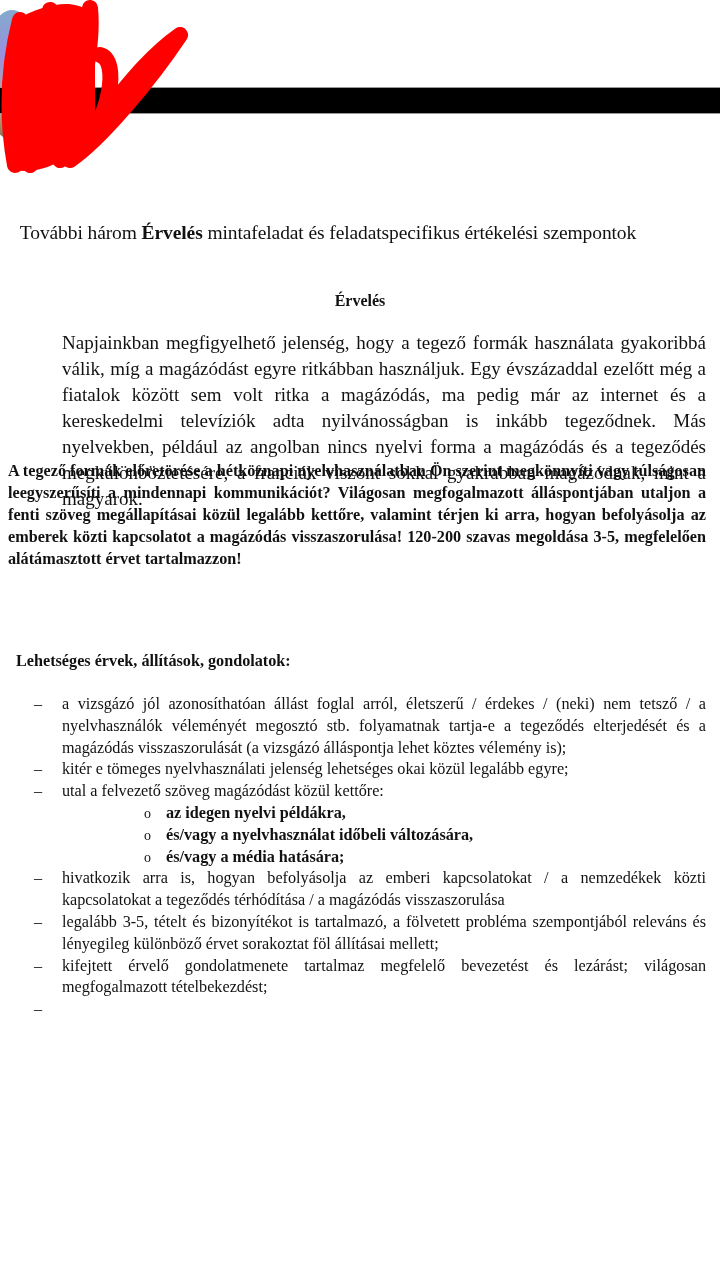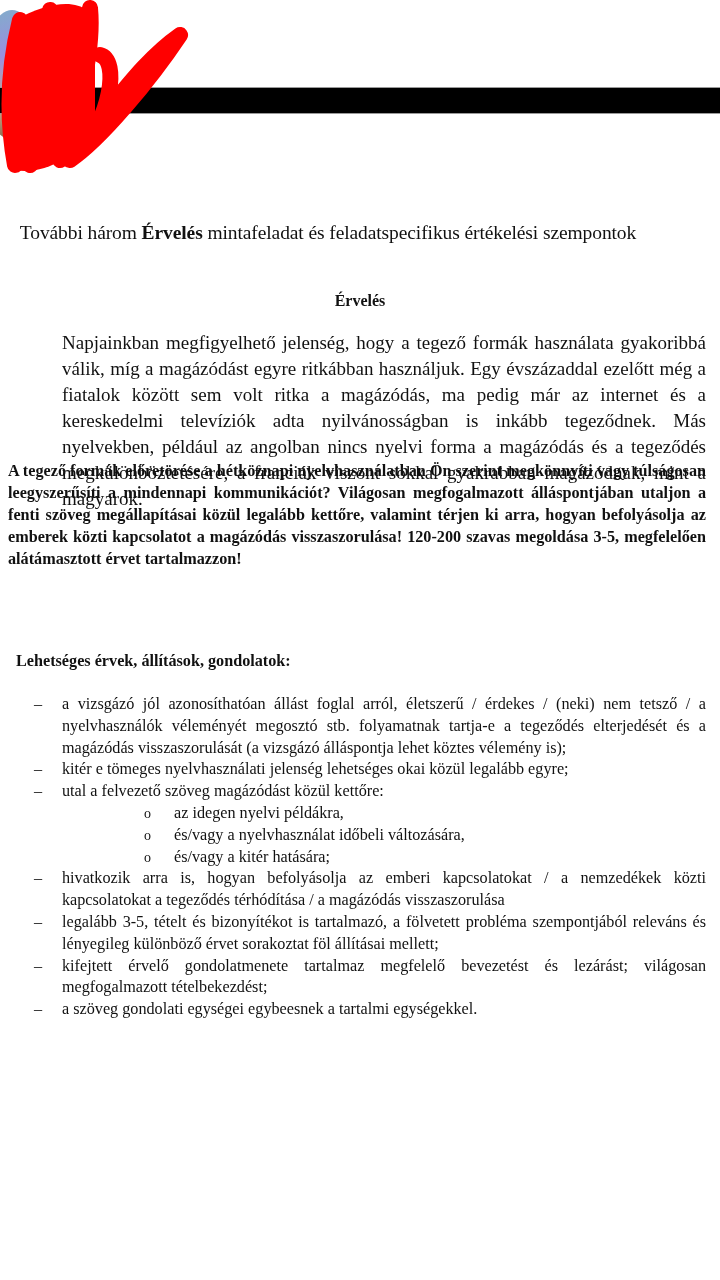--- a/index.html
+++ b/index.html
@@ -119,21 +119,21 @@
       position: relative;
       padding-left: 84px;
       text-align: left;
     }
     .sub-list li .circle {
       position: absolute;
       left: 82px;
       top: 0;
       font-size: 14px;
     }
-    .sub-list li .circle + span { margin-left: 28px; }
+    .sub-list li .circle + span { margin-left: 20px; font-weight: bold; }
   </style>
 </head>
 <body>
 
 <div class="avatar-photo"></div>
 <div class="header-bar"></div>
 
 <svg class="redaction" viewBox="0 0 200 180">
   <g fill="none" stroke="#ff0000" stroke-width="16" stroke-linecap="round" stroke-linejoin="round">
     <path d="M20 20 C 10 60, 5 110, 15 165 C 30 150, 45 60, 50 10 C 60 60, 40 130, 30 165 C 60 140, 85 60, 90 8 C 95 60, 70 140, 60 160 C 100 130, 130 70, 180 35 C 150 80, 100 140, 70 160"></path>
@@ -152,20 +152,20 @@
 
 <div class="args-heading">Lehetséges érvek, állítások, gondolatok:</div>
 
 <ul class="criteria-list">
   <li><span class="dash">–</span><span>a vizsgázó jól azonosíthatóan állást foglal arról, életszerű / érdekes / (neki) nem tetsző / a nyelvhasználók véleményét megosztó stb. folyamatnak tartja-e a tegeződés elterjedését és a magázódás visszaszorulását (a vizsgázó álláspontja lehet köztes vélemény is);</span></li>
   <li><span class="dash">–</span><span>kitér e tömeges nyelvhasználati jelenség lehetséges okai közül legalább egyre;</span></li>
   <li><span class="dash">–</span><span>utal a felvezető szöveg magázódást közül kettőre:</span>
     <ul class="sub-list">
       <li><span class="circle">o</span><span>az idegen nyelvi példákra,</span></li>
       <li><span class="circle">o</span><span>és/vagy a nyelvhasználat időbeli változására,</span></li>
-      <li><span class="circle">o</span><span>és/vagy a kitér hatására;</span></li>
+      <li><span class="circle">o</span><span>és/vagy a média hatására;</span></li>
     </ul>
   </li>
   <li><span class="dash">–</span><span>hivatkozik arra is, hogyan befolyásolja az emberi kapcsolatokat / a nemzedékek közti kapcsolatokat a tegeződés térhódítása / a magázódás visszaszorulása</span></li>
   <li><span class="dash">–</span><span>legalább 3-5, tételt és bizonyítékot is tartalmazó, a fölvetett probléma szempontjából releváns és lényegileg különböző érvet sorakoztat föl állításai mellett;</span></li>
   <li><span class="dash">–</span><span>kifejtett érvelő gondolatmenete tartalmaz megfelelő bevezetést és lezárást; világosan megfogalmazott tételbekezdést;</span></li>
-  <li><span class="dash">–</span><span>a szöveg gondolati egységei egybeesnek a tartalmi egységekkel.</span></li>
+  <li><span class="dash">–</span></li>
 </ul>
 
 </body></html>

